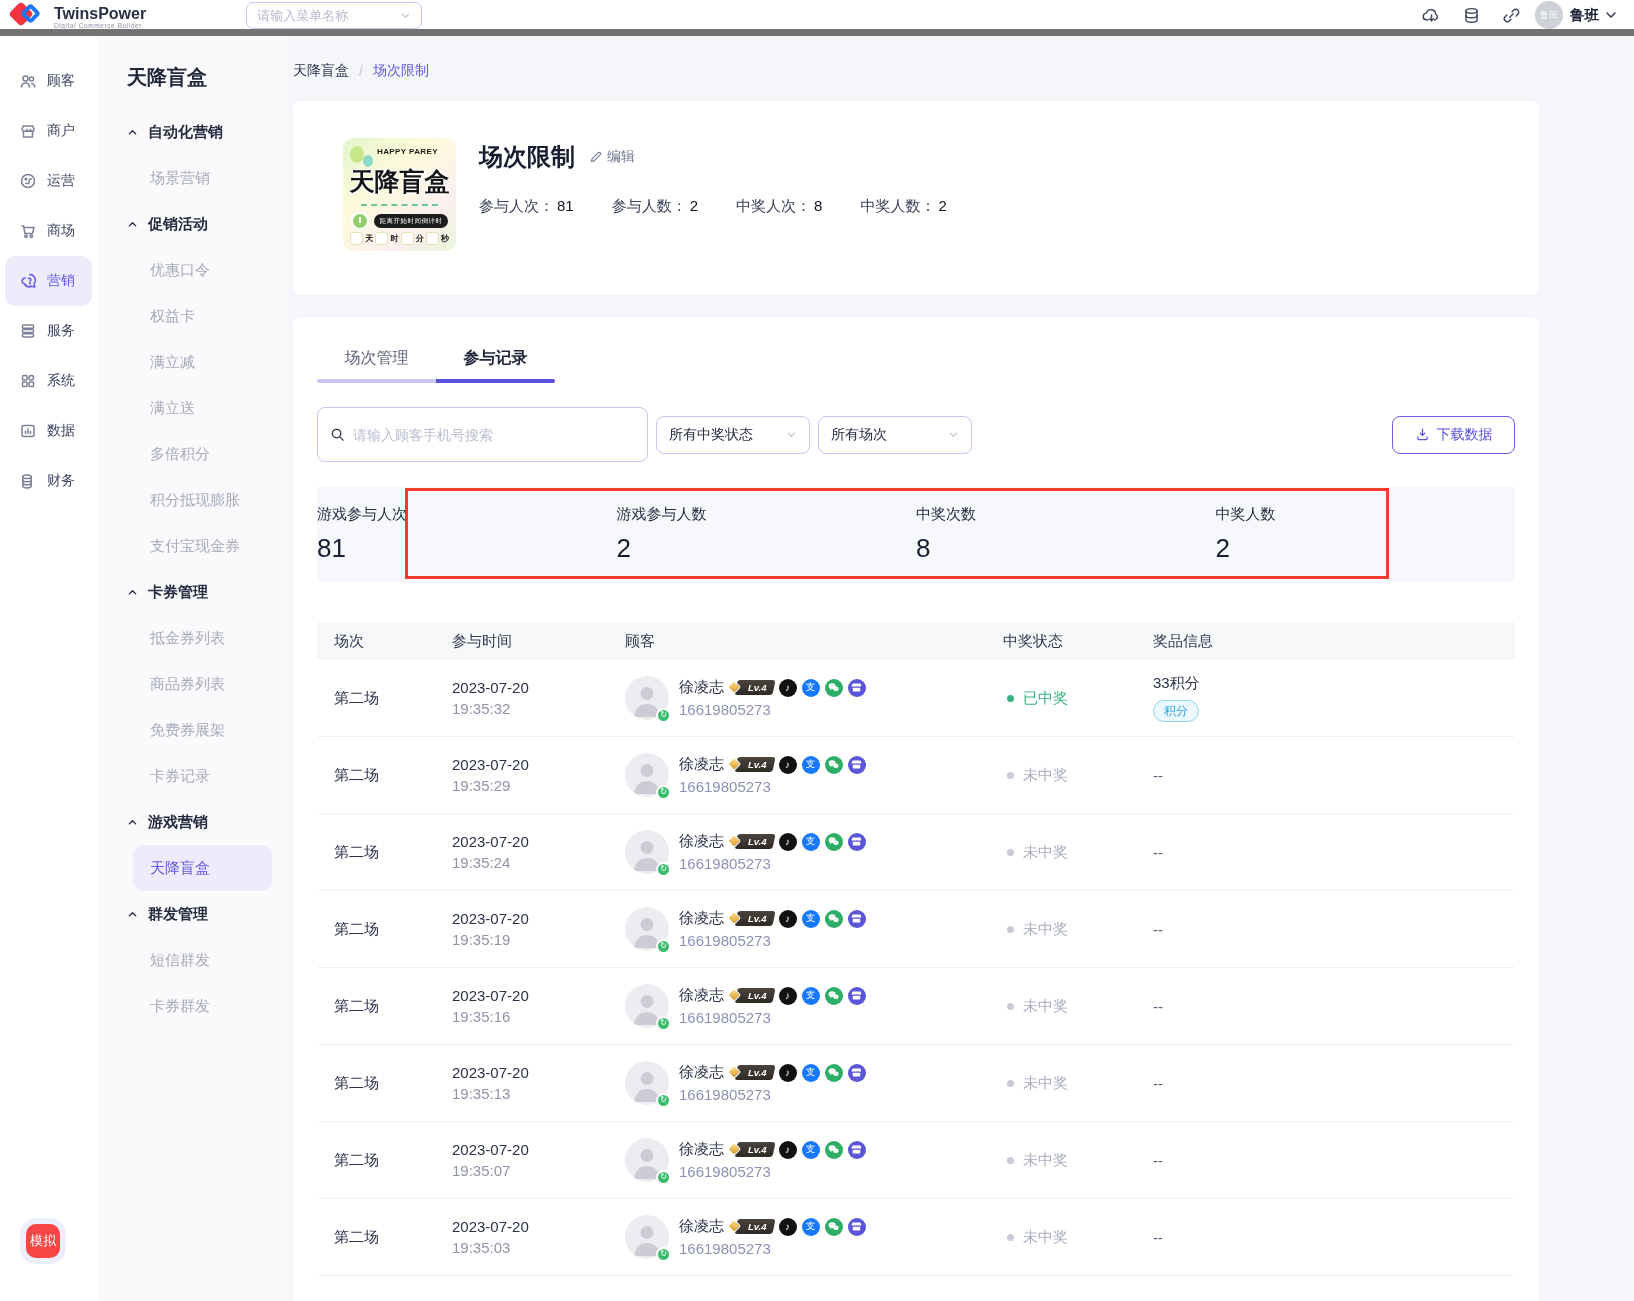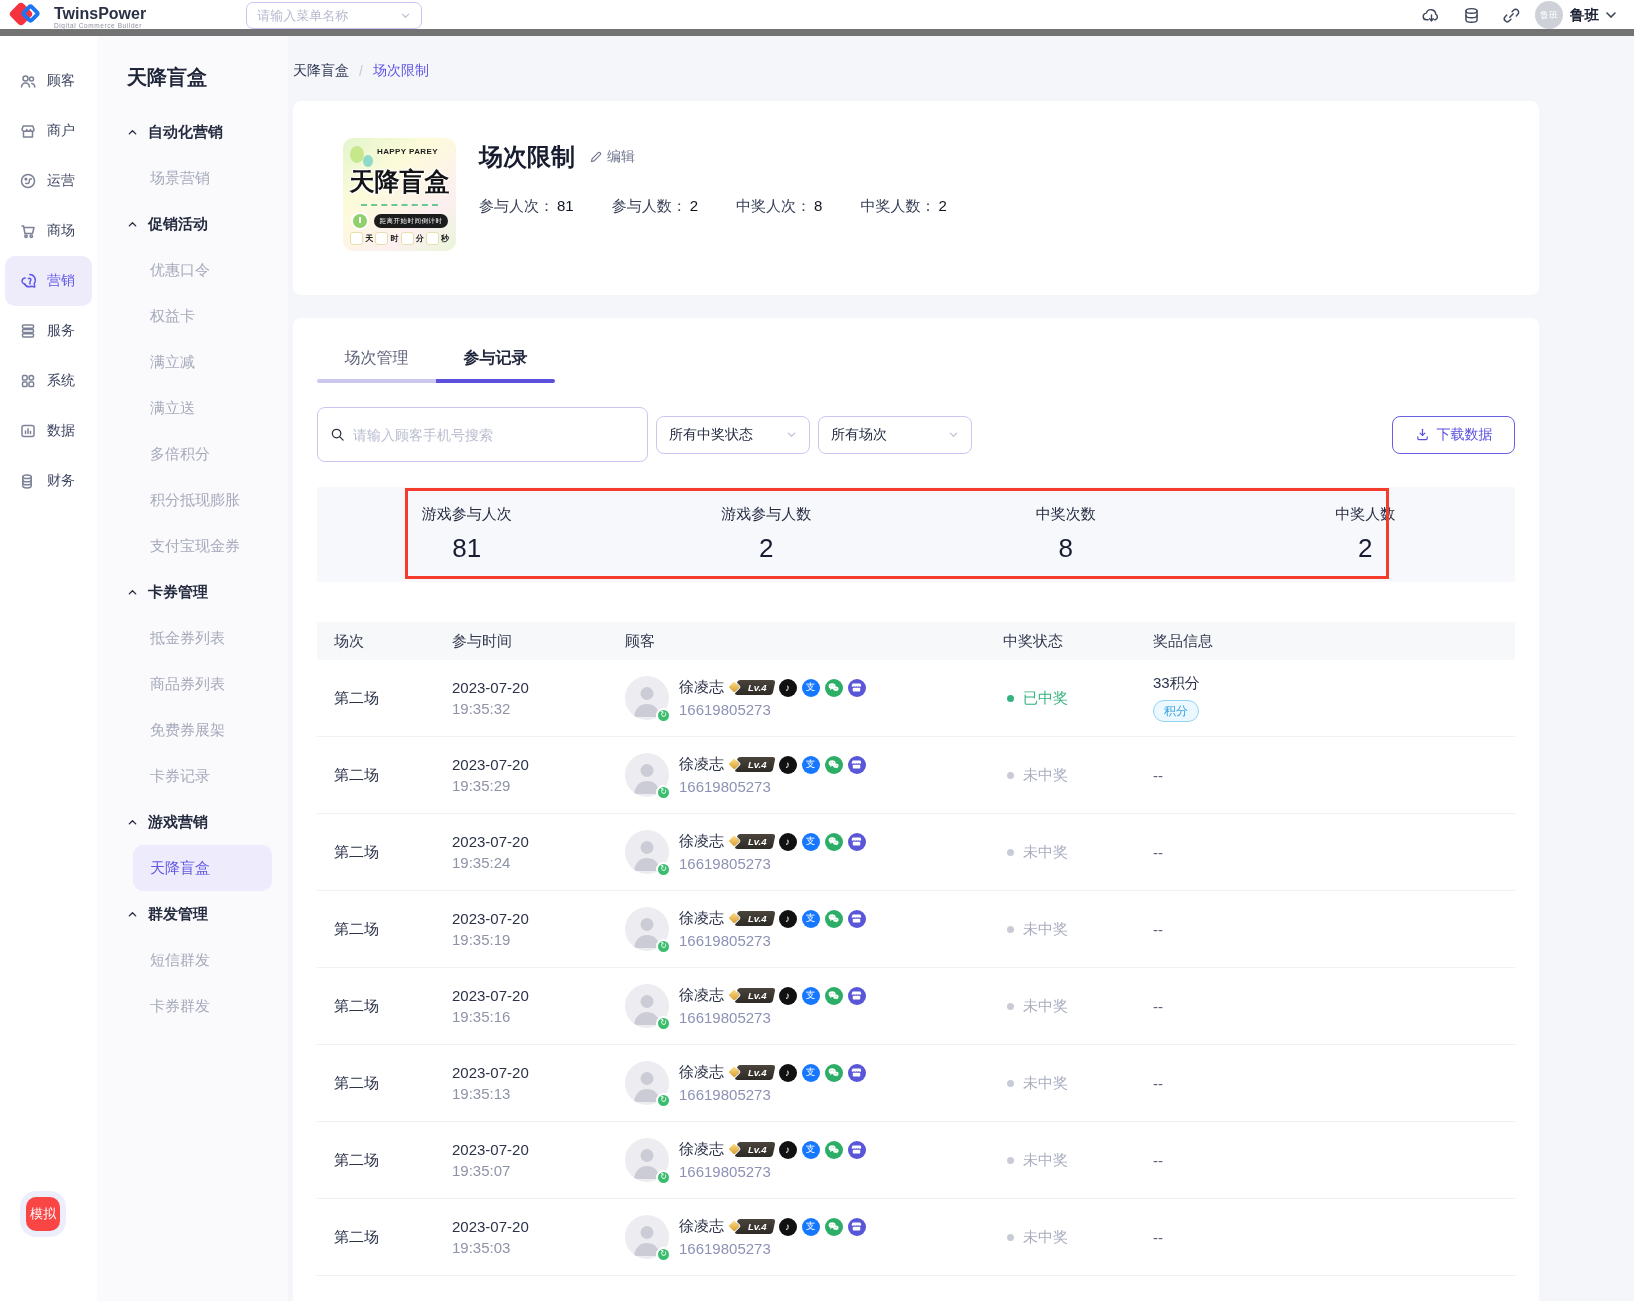--- a/index.html
+++ b/index.html
@@ -75,21 +75,21 @@
 .search-box{width:331px;height:55px;border:1px solid #cbc6f1;border-radius:8px;display:flex;align-items:center;gap:8px;padding:0 12px;background:#fff}
 .search-box svg{width:15px;height:15px;flex-shrink:0}
 .search-box input{border:none;outline:none;flex:1;font-size:14px;color:#333;background:transparent}
 .search-box input::placeholder{color:#b9bdd0}
 .select{width:154px;height:38px;border:1px solid #cbc6f1;border-radius:8px;display:flex;align-items:center;justify-content:space-between;padding:0 12px;margin-left:8px;font-size:14px;color:#262c42;background:#fff;cursor:pointer}
 .select svg,.menu-search svg{width:11px;height:11px;stroke:#c3c6d6;fill:none;stroke-width:1.5;stroke-linecap:round;stroke-linejoin:round}
 .download-btn{margin-left:auto;width:123px;height:38px;border:1px solid #6a60e8;border-radius:8px;background:#fff;color:#5a50e0;font-size:14px;display:flex;align-items:center;justify-content:center;gap:7px;cursor:pointer}
 .download-btn svg{width:15px;height:15px;stroke:#5a50e0;fill:none;stroke-width:1.3;stroke-linecap:round;stroke-linejoin:round}
 
 .summary{margin-top:25px;height:95px;background:#f7f8fb;border-radius:2px;position:relative;display:flex;align-items:center}
-.summary-col{flex:1;text-align:center}
+.summary-col{flex:1;}
 .s-label{font-size:15px;color:#262c42}
 .s-value{font-size:26px;color:#171c30;font-weight:500;margin-top:9px}
 .red-rect{position:absolute;left:88px;right:126px;top:1px;bottom:3px;border:3px solid #f43b2c;pointer-events:none}
 
 .table{margin-top:40px}
 .thead,.trow{display:grid;grid-template-columns:118px 173px 378px 150px 1fr;align-items:center;padding-left:17px}
 .thead{height:38px;background:#f7f8fa;font-size:15px;font-weight:500;color:#333a50}
 .trow{height:77px;border-bottom:1px solid #f0f1f5}
 .c-session{color:#2c3349}
 .date{color:#2c3349}
@@ -111,21 +111,21 @@
 .chan svg{width:13px;height:13px}
 .phone{color:#8d92b5;margin-top:4px}
 .c-status{display:flex;align-items:center;padding-left:4px}
 .dot{width:7px;height:7px;border-radius:50%;display:inline-block;margin-right:9px}
 .c-status.won{color:#35b37e}.c-status.won .dot{background:#35b37e}
 .c-status.lost{color:#a9adbf}.c-status.lost .dot{background:#c9ccd6}
 .prize-text{color:#2c3349}
 .prize-tag{display:inline-block;margin-top:7px;padding:2px 10px;border-radius:999px;border:1px solid #93d3f0;background:#ebf8ff;color:#3aa1dc;font-size:12px;line-height:16px}
 .prize-empty{color:#5c627a}
 
-.sim-badge{position:absolute;left:26px;top:1197px;width:34px;height:34px;background:#fa4545;border-radius:10px;color:#fff;font-size:13px;display:flex;align-items:center;justify-content:center;box-shadow:0 0 0 6px #edeefb;cursor:pointer;z-index:9}
+.sim-badge{position:absolute;left:26px;top:1224px;width:34px;height:34px;background:#fa4545;border-radius:10px;color:#fff;font-size:13px;display:flex;align-items:center;justify-content:center;box-shadow:0 0 0 6px #edeefb;cursor:pointer;z-index:9}
 </style>
 </head>
 <body>
 
 <header class="topbar">
   <span class="logo-mark">
       <span class="logo-d1"></span>
       <span class="logo-d2"></span>
     </span>
   <span class="brand-text">

